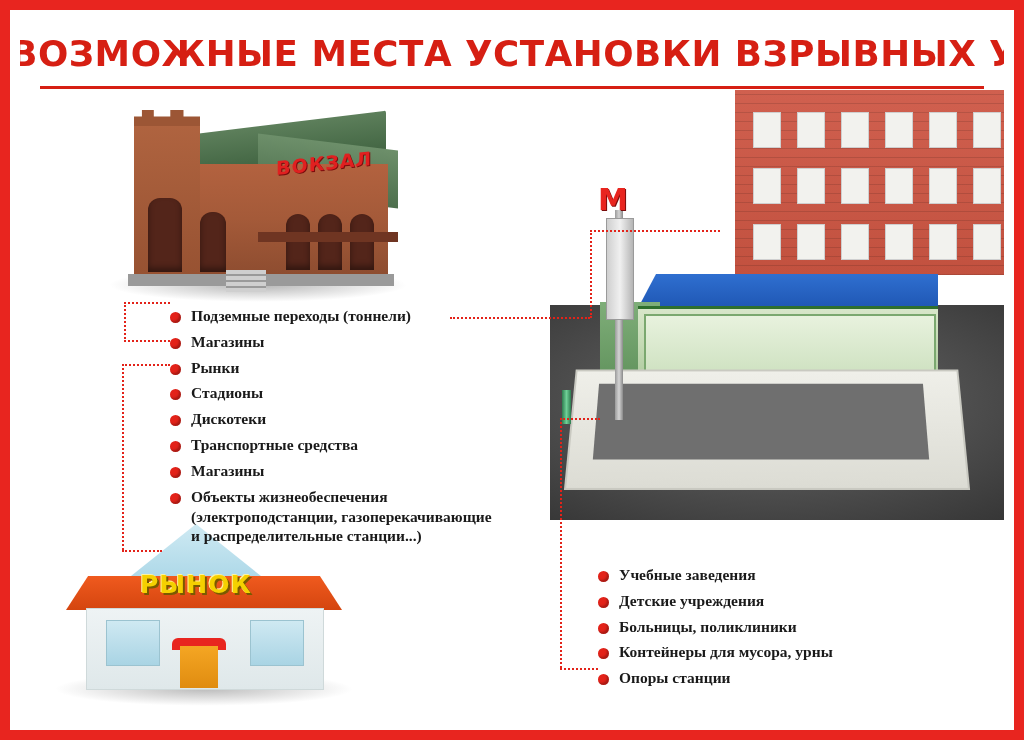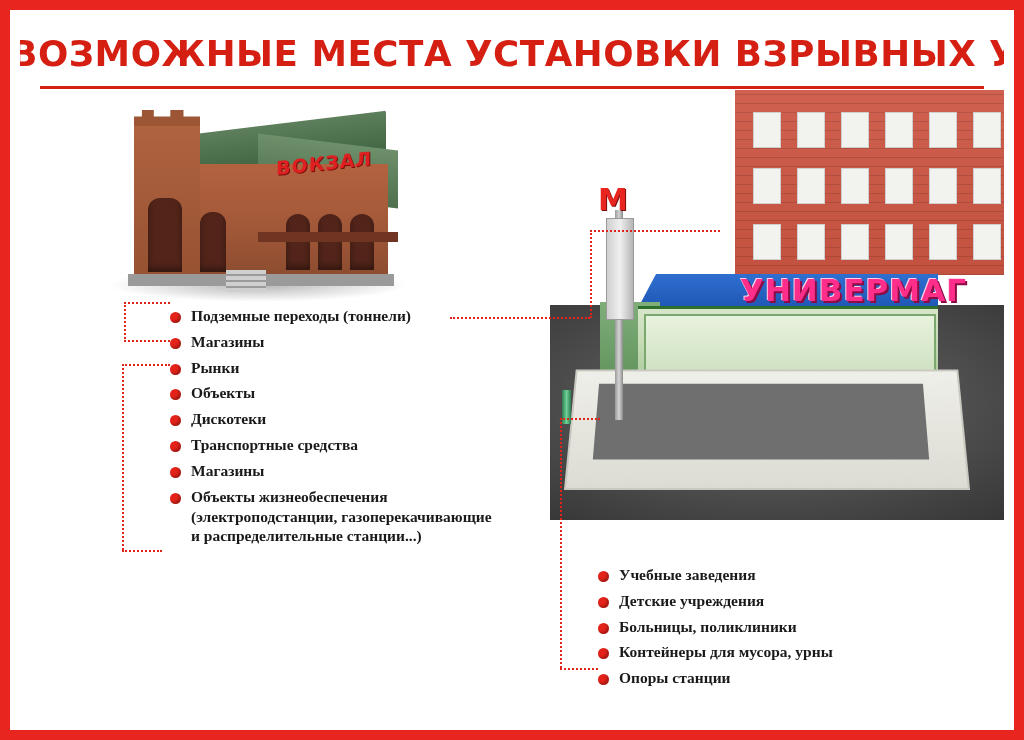--- a/index.html
+++ b/index.html
@@ -301,32 +301,42 @@
         <div class="bld-win" style="left:194px;top:78px;"></div>
         <div class="bld-win" style="left:238px;top:78px;"></div>
         <div class="bld-win" style="left:18px;top:134px;"></div>
         <div class="bld-win" style="left:62px;top:134px;"></div>
         <div class="bld-win" style="left:106px;top:134px;"></div>
         <div class="bld-win" style="left:150px;top:134px;"></div>
         <div class="bld-win" style="left:194px;top:134px;"></div>
         <div class="bld-win" style="left:238px;top:134px;"></div>
       </div>
       <div class="store-roof"></div>
-      <div class="store-name">УНИВЕРМАГ</div>
       <div class="store-left-wall"></div>
       <div class="store-front"></div>
       <div class="store-glass"></div>
       <div class="underpass"></div>
       <div class="underpass-inner"></div>
       <div class="metro-pole"></div>
       <div class="metro-box"></div>
       <div class="metro-m">М</div>
       <div class="post-small"></div>
     </div>
 
+    <div class="scene" id="market">
+      <div class="mk-shadow"></div>
+      <div class="mk-glass"></div>
+      <div class="mk-roof"></div>
+      <div class="mk-body"></div>
+      <div class="mk-win" style="left:52px;"></div>
+      <div class="mk-win" style="left:196px;"></div>
+      <div class="mk-awning"></div>
+      <div class="mk-door"></div>
+      <div class="mk-sign">РЫНОК</div>
+    </div>
 
     <div class="dotline dot-h" style="left:430px;top:297px;width:140px;"></div>
     <div class="dotline dot-v" style="left:570px;top:210px;height:88px;"></div>
     <div class="dotline dot-h" style="left:570px;top:210px;width:130px;"></div>
 
     <div class="dotline dot-h" style="left:104px;top:320px;width:46px;"></div>
     <div class="dotline dot-v" style="left:104px;top:282px;height:40px;"></div>
     <div class="dotline dot-h" style="left:104px;top:282px;width:46px;"></div>
 
     <div class="dotline dot-h" style="left:102px;top:344px;width:48px;"></div>
@@ -345,21 +355,21 @@
       <div class="list-item">
         <span class="bullet"></span>
         <span class="item-text">Магазины</span>
       </div>
       <div class="list-item">
         <span class="bullet"></span>
         <span class="item-text">Рынки</span>
       </div>
       <div class="list-item">
         <span class="bullet"></span>
-        <span class="item-text">Объекты</span>
+        <span class="item-text">Стадионы</span>
       </div>
       <div class="list-item">
         <span class="bullet"></span>
         <span class="item-text">Дискотеки</span>
       </div>
       <div class="list-item">
         <span class="bullet"></span>
         <span class="item-text">Транспортные средства</span>
       </div>
       <div class="list-item">

